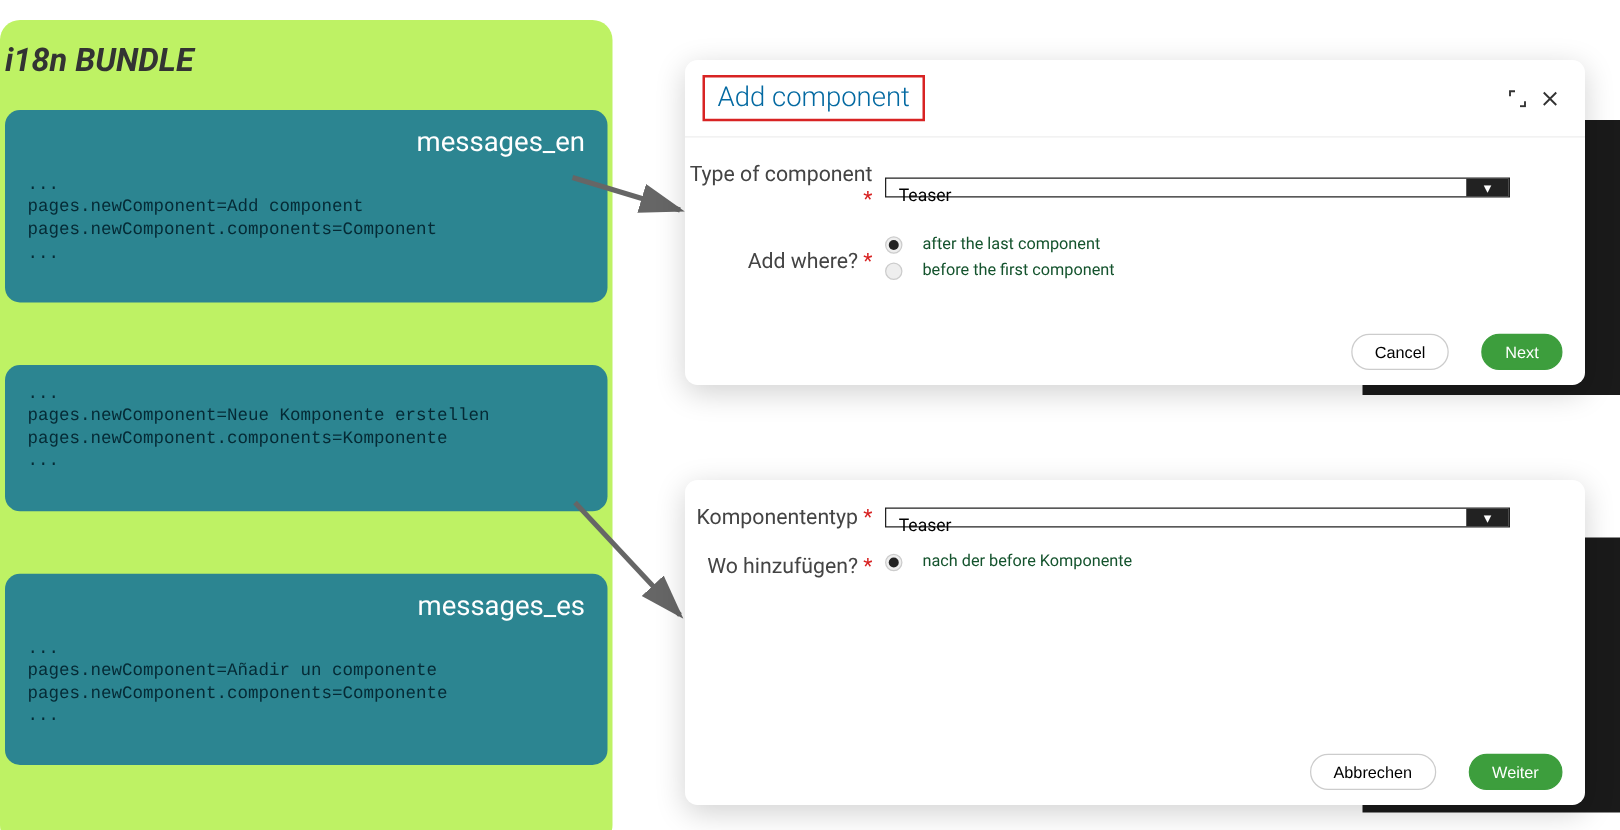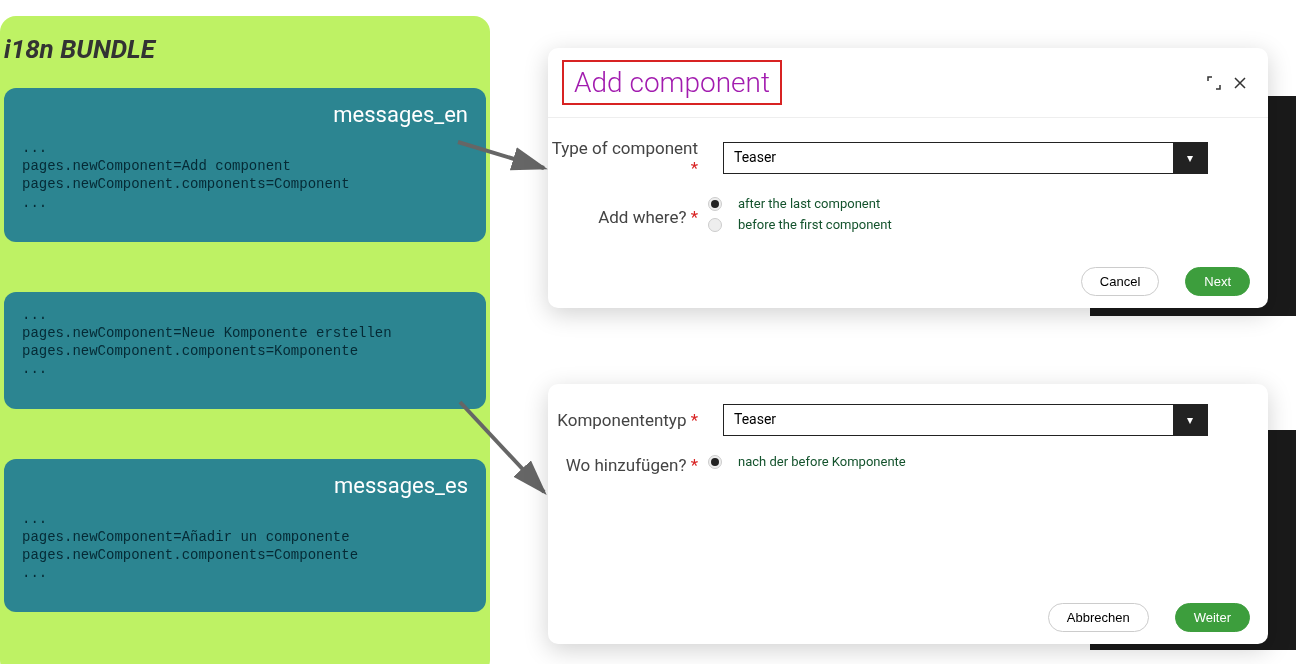--- a/index.html
+++ b/index.html
@@ -59,23 +59,23 @@
 .dialog-en { left: 548px; top: 48px; height: 260px; }
 .dialog-de { left: 548px; top: 384px; height: 260px; }
 .dialog-header {
   display: flex;
   align-items: center;
   justify-content: space-between;
   padding: 12px 20px 12px 14px;
   border-bottom: 1px solid #eee;
 }
 .dialog-title {
-  font-size: 28px;
+  font-size: 22px;
   font-weight: 300;
-  color: #a21caf;
+  color: #0369a1;
   padding: 4px 10px;
   border: 2px solid #d82323;
 }
 .dialog-icons {
   display: flex;
   gap: 10px;
   align-items: center;
 }
 .icon-expand, .icon-close {
   width: 16px;
@@ -99,22 +99,21 @@
   text-align: right;
   font-size: 17px;
   color: #444;
   padding-right: 10px;
 }
 .req { color: #d82323; }
 .select-wrap {
   flex: 1;
   display: flex;
   border: 1px solid #222;
-  height: 32px;
-  margin-left: 15px;
+  height: 16px;
 }
 .select-display {
   flex: 1;
   padding: 6px 10px;
   font-size: 14px;
 }
 .select-chevron {
   width: 34px;
   background: #222;
   color: #fff;

